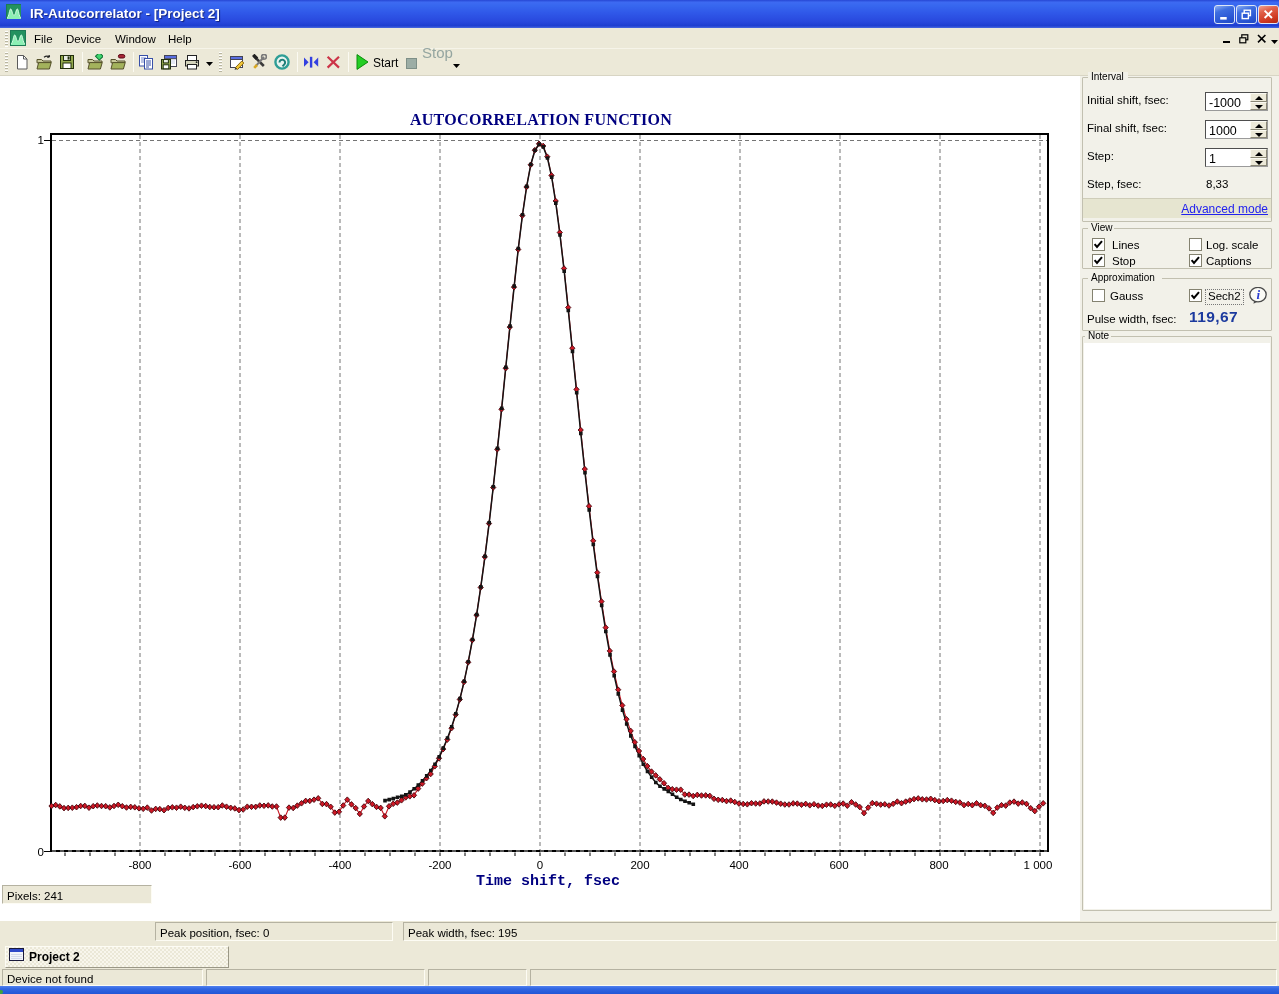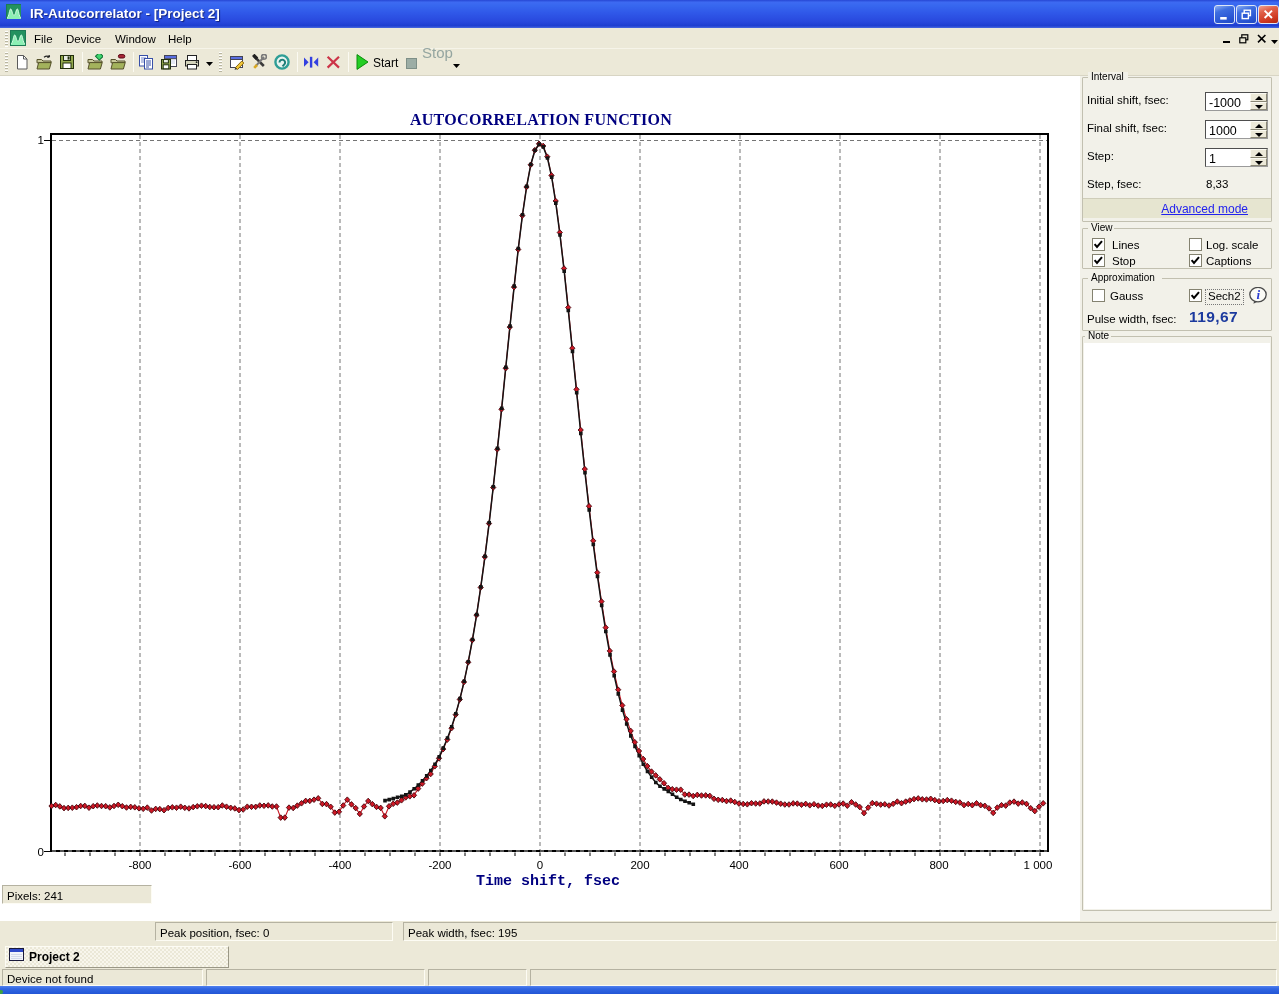--- a/index.html
+++ b/index.html
@@ -239,21 +239,21 @@
     <div class="val">1</div>
     <div class="spinbtn up">
       <div class="arrup"></div>
     </div>
     <div class="spinbtn dn">
       <div class="arrdn"></div>
     </div>
   </div>
 <div class="abs sblab" style="left:1087px;top:179px">Step, fsec:</div>
 <div class="abs sblab" style="left:1206px;top:179px">8,33</div>
-<div class="abs" style="left:1083px;top:198px;width:188px;height:20px;background:#e6e5d0;border-top:1px solid #cfcdb9;text-align:right"><a class="adv" style="margin-right:23px;line-height:20px">Advanced mode</a></div>
+<div class="abs" style="left:1083px;top:198px;width:188px;height:20px;background:#e6e5d0;border-top:1px solid #cfcdb9;text-align:right"><a class="adv" style="margin-right:3px;line-height:20px">Advanced mode</a></div>
 <div class="abs fs" style="left:1082px;top:228px;width:190px;height:41px"></div>
 <div class="abs fslab" style="left:1088px;top:223px;width:26px">View</div>
 <div class="abs cb" style="left:1092px;top:238px">
     <svg width="13" height="13" viewBox="0 0 13 13" style="position:absolute;left:-1px;top:-1px">
       <path d="M2.6 6.2 5 9 10 3.2" fill="none" stroke="#000" stroke-width="2"></path>
     </svg>
   </div>
 <div class="abs sblab" style="left:1112px;top:240px">Lines</div>
 <div class="abs cb" style="left:1092px;top:254px">
     <svg width="13" height="13" viewBox="0 0 13 13" style="position:absolute;left:-1px;top:-1px">

